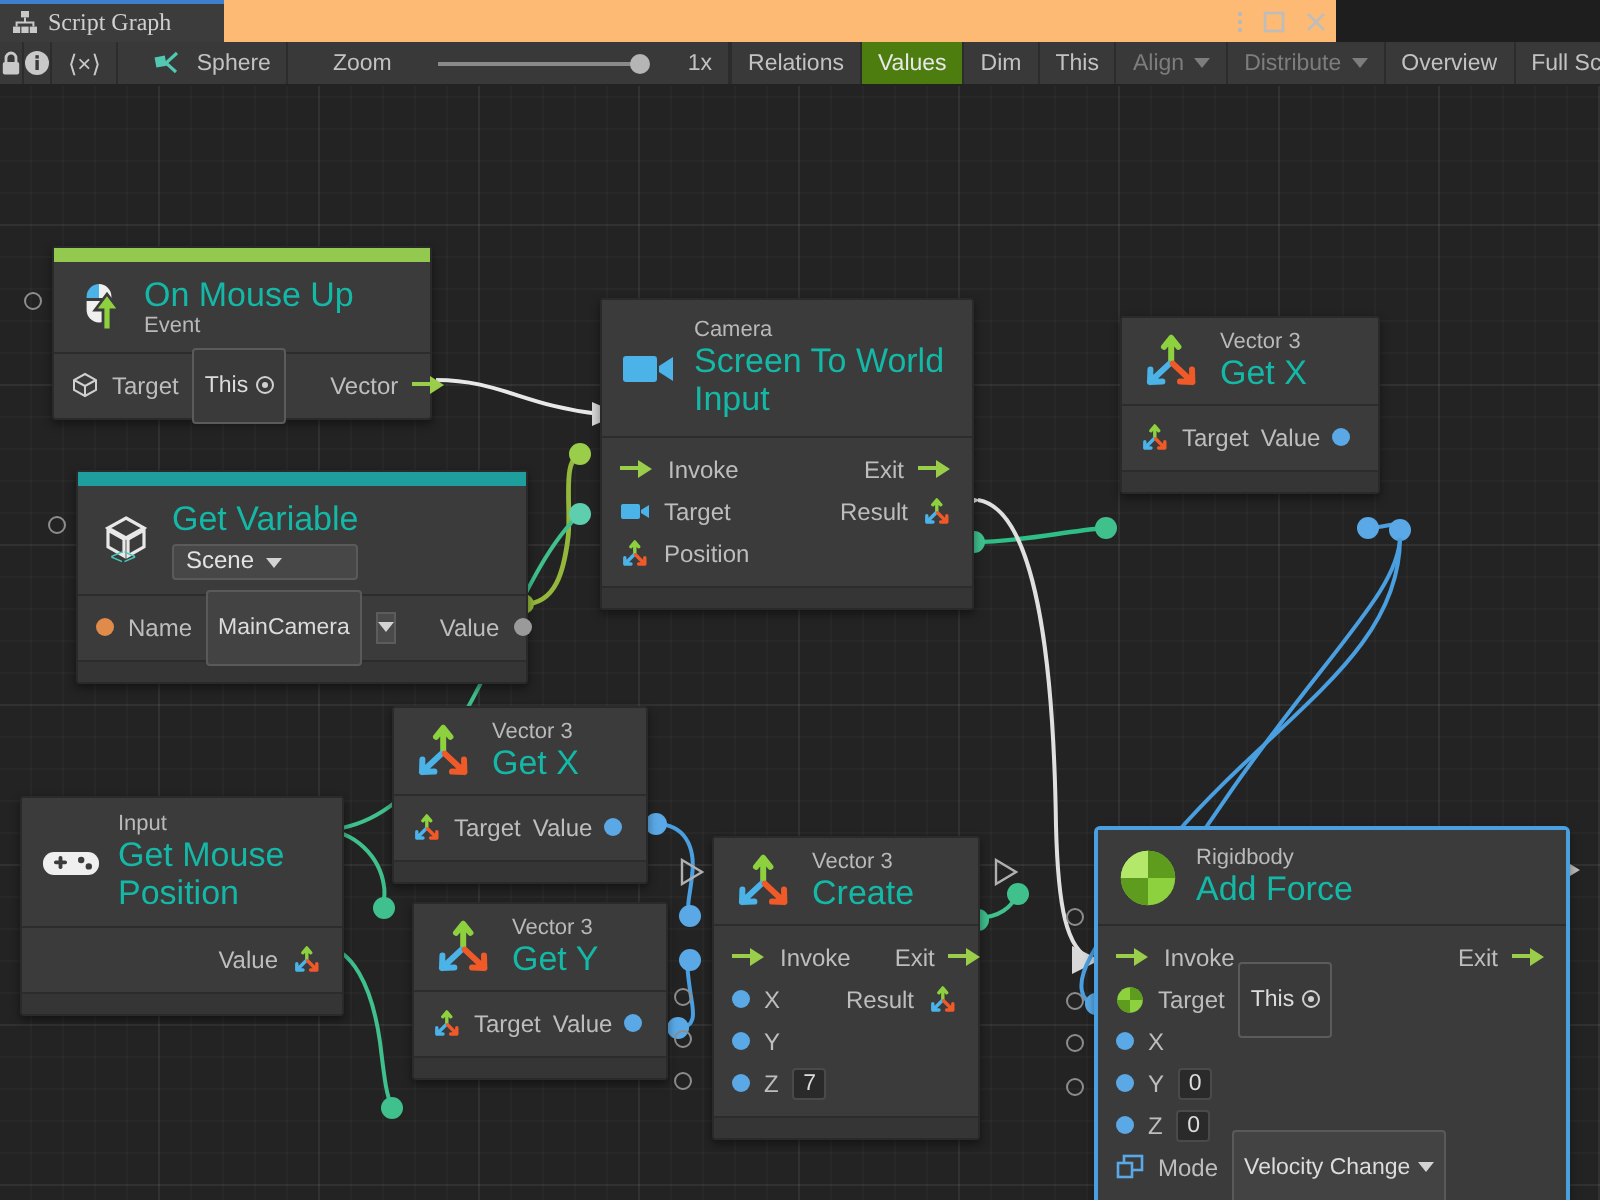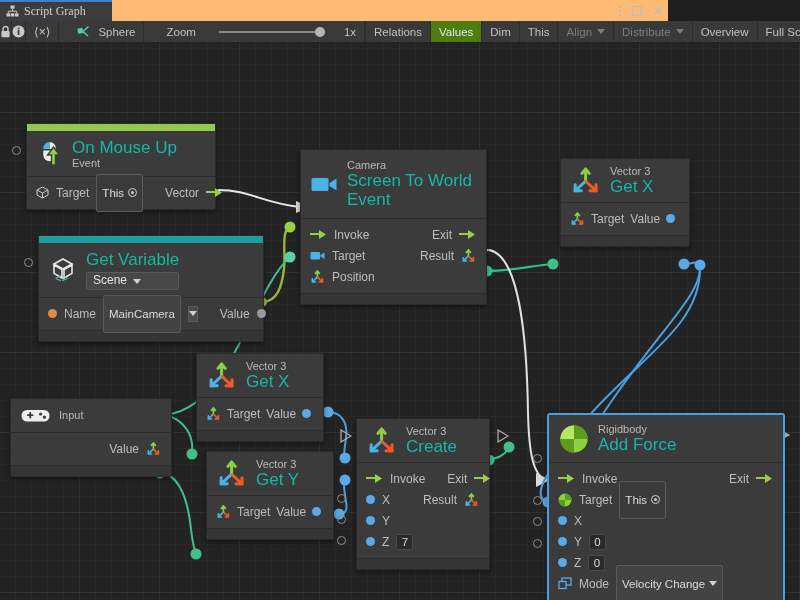--- a/index.html
+++ b/index.html
@@ -384,21 +384,21 @@
     <div class="node" style="left:300px; top:106px; width:187px;">
       <div class="node-head" style="padding-top:9px;padding-bottom:9px">
         <span class="icn">
           <svg width="27" height="19" viewBox="0 0 27 19">
             <rect x="0.5" y="3" width="17" height="13" rx="1.6" fill="#4bb3e8"></rect>
             <path d="M18.5 8 L25.5 3.5 V15.5 L18.5 11 Z" fill="#4bb3e8"></path>
           </svg>
         </span>
         <span class="titles">
           <span class="node-sub">Camera</span>
-          <span class="node-title">Screen To World Event</span>
+          <span class="node-title">Screen To World Input</span>
         </span>
       </div>
       <div class="node-body">
         <div class="port-row">
           <span class="arrow-green">
             <svg width="17" height="11" viewBox="0 0 17 11">
                 <path d="M0 4 h9 V1 l7 4.5 -7 4.5 V6 H0 Z" fill="#9acd4a"></path>
               </svg>
           </span>
           <span class="lbl">Invoke</span>
@@ -479,20 +479,21 @@
           <svg width="29" height="19" viewBox="0 0 29 19">
             <rect x="0.5" y="4" width="28" height="11.5" rx="5.5" fill="#efefef"></rect>
             <rect x="6" y="8.2" width="6.5" height="1.9" rx="0.9" fill="#3b3b3b"></rect>
             <rect x="8.3" y="6" width="1.9" height="6.5" rx="0.9" fill="#3b3b3b"></rect>
             <circle cx="19.6" cy="8" r="1.6" fill="#3b3b3b"></circle>
             <circle cx="23.4" cy="11.2" r="1.6" fill="#3b3b3b"></circle>
           </svg>
         </span>
         <span class="titles">
           <span class="node-sub">Input</span>
+          <span class="node-title">Get Mouse Position</span>
         </span>
       </div>
       <div class="node-body">
         <div class="port-row">
           <span class="spacer"></span>
           <span class="rlbl">Value</span>
           <span class="icn v3icn">
             <svg width="15" height="15" viewBox="0 0 15 15">
               <path d="M7.4 8 V2 M7.4 2 l-2 2.4 M7.4 2 l2 2.4" stroke="#8dd13f" stroke-width="1.7" fill="none" stroke-linecap="round"></path>
               <path d="M7 8.4 L2.4 13 M2.4 13 l0 -3.1 M2.4 13 l3.1 0" stroke="#4bb3e8" stroke-width="1.7" fill="none" stroke-linecap="round"></path>

